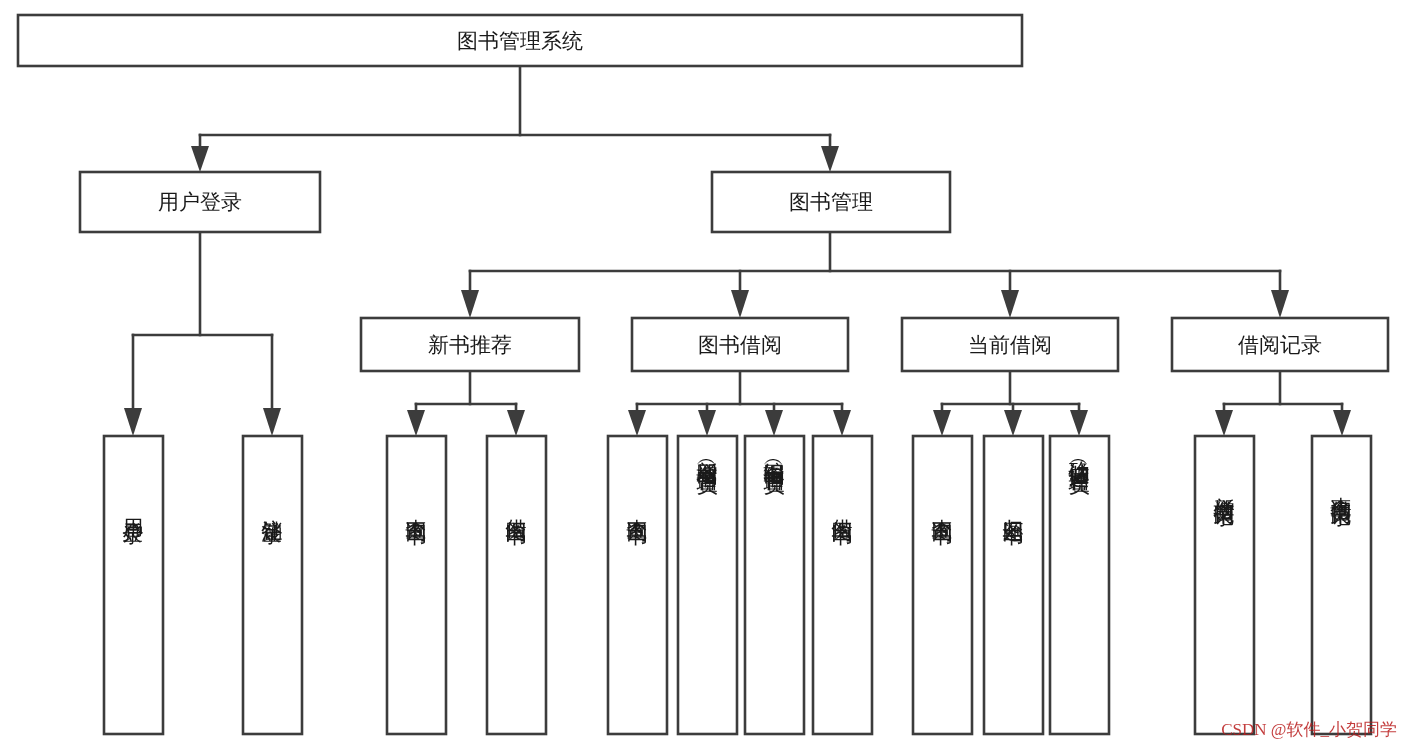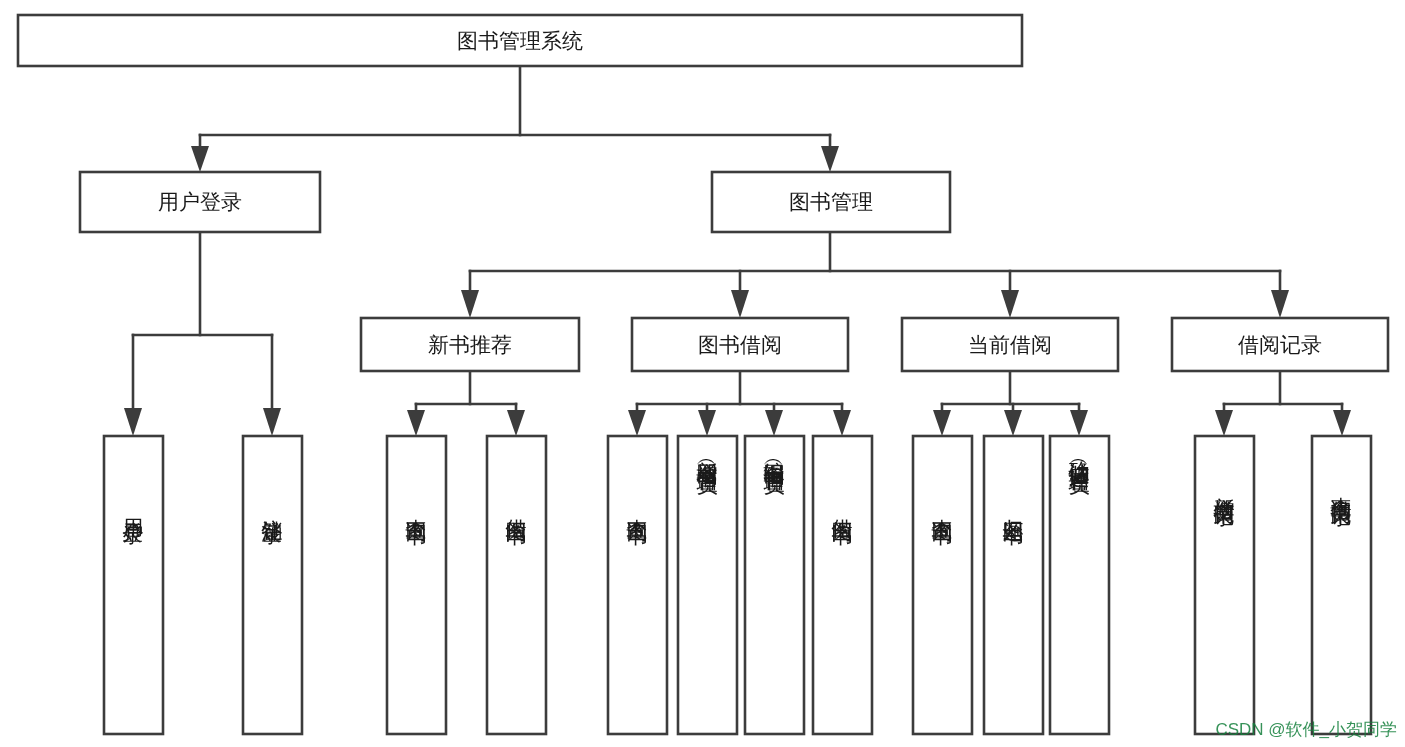--- a/index.html
+++ b/index.html
@@ -63,23 +63,23 @@
     position: absolute;
     display: flex;
     align-items: flex-start;
     justify-content: center;
     pointer-events: none;
   }
   .watermark {
     position: absolute;
     right: 8px;
     bottom: 6px;
-    font-family: Liberation Sans, sans-serif;
+    font-family: Liberation Serif, serif;
     font-size: 17px;
-    color: #15803d;
+    color: #b91c1c;
     opacity: 0.85;
     white-space: nowrap;
   }
 </style>
 </head>
 <body>
 
 <div id="diagram-root">
 
   <svg class="diagram-canvas" viewBox="0 0 1405 747" xmlns="http://www.w3.org/2000/svg">

